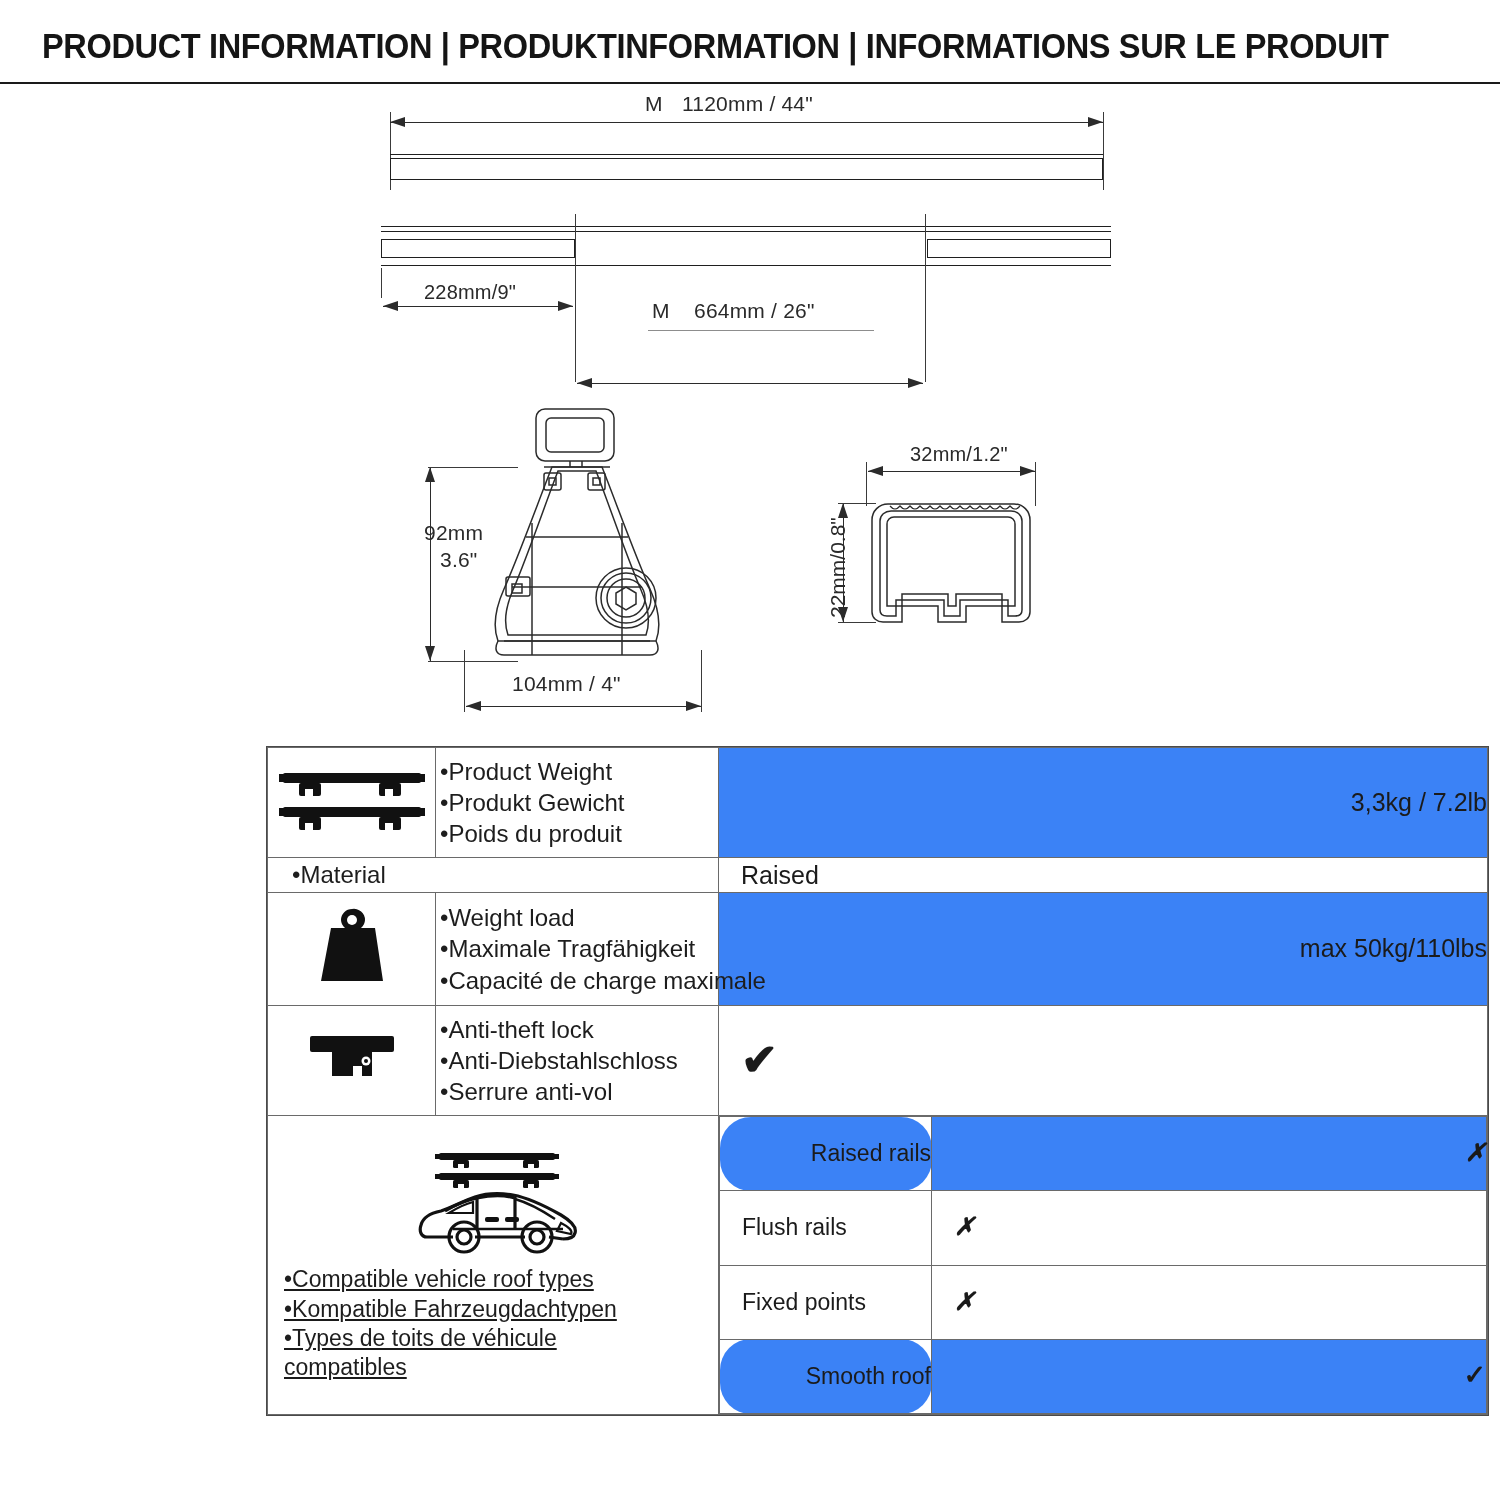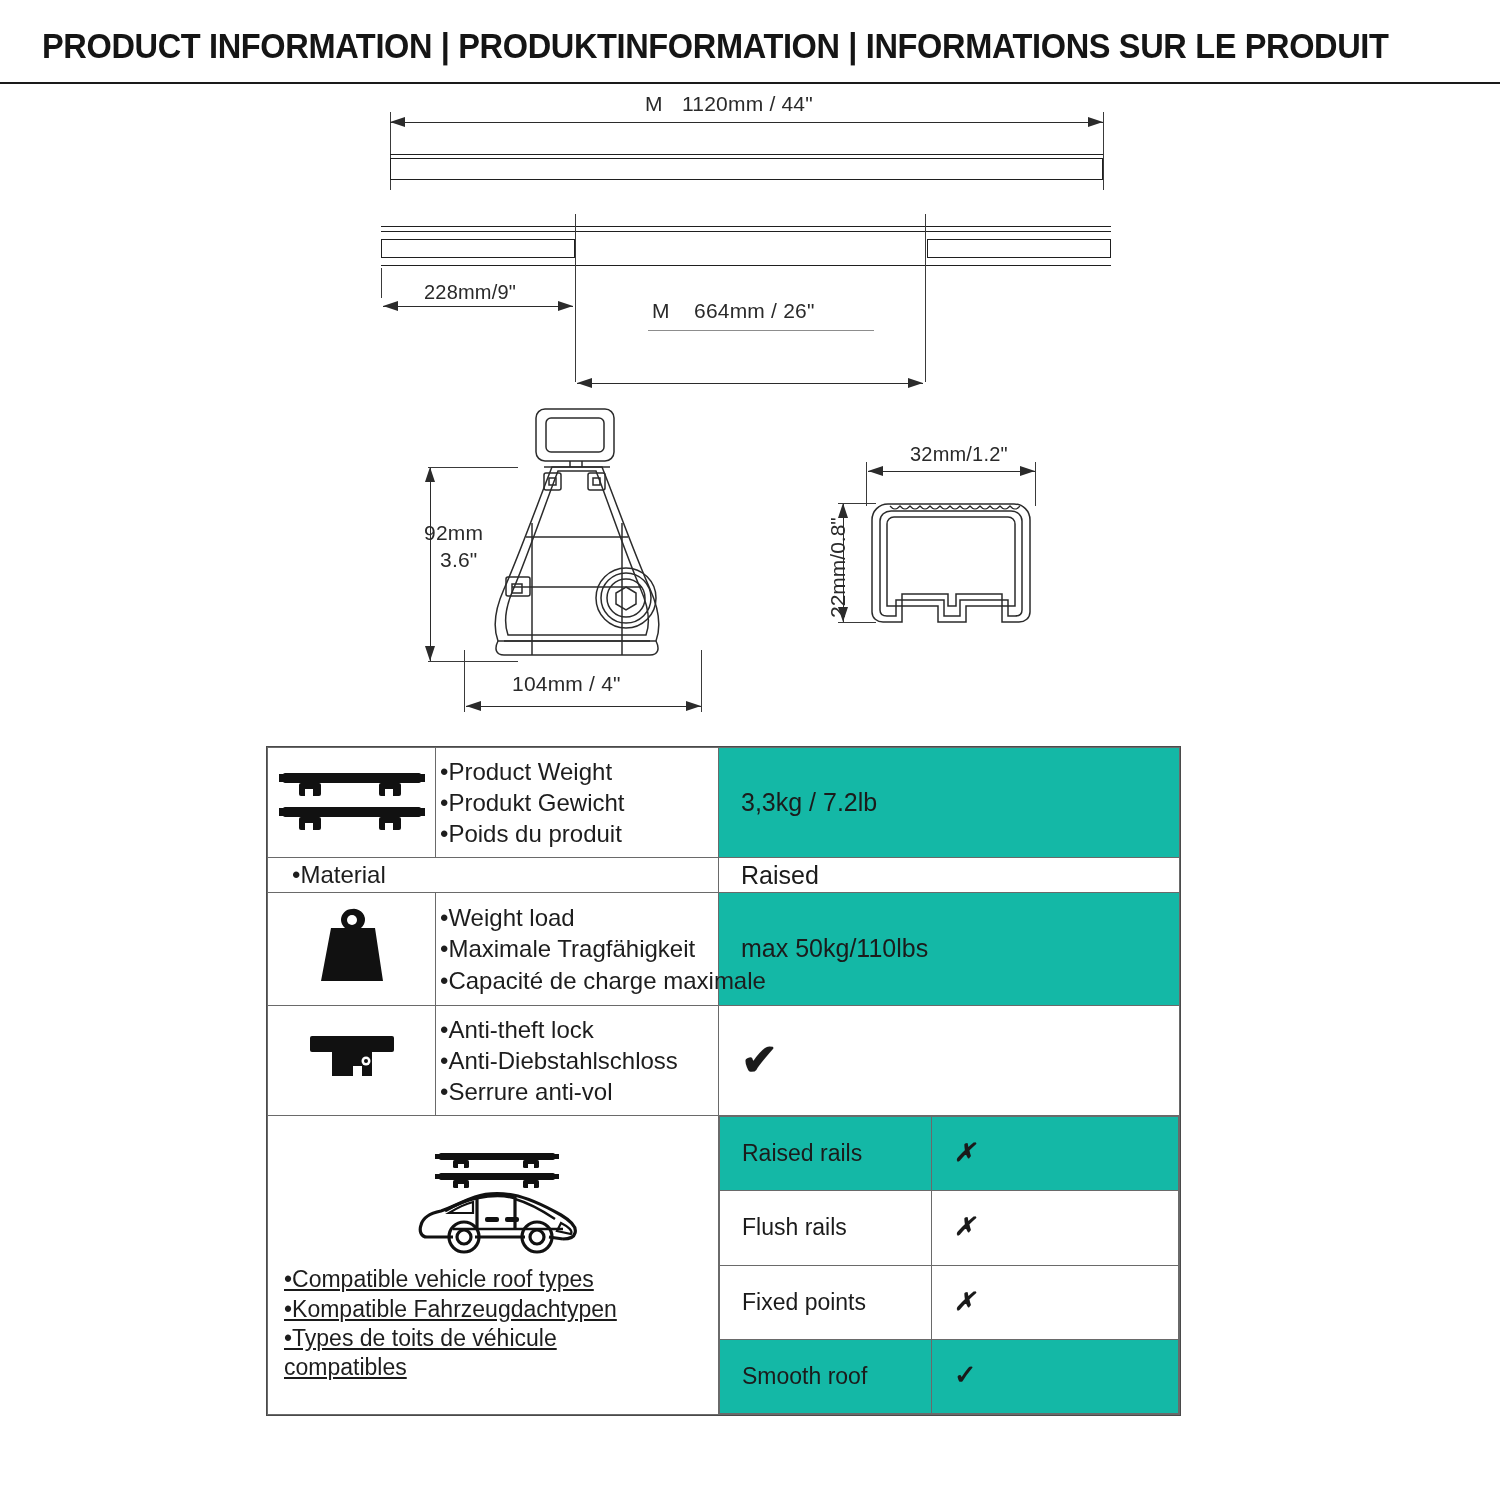--- a/index.html
+++ b/index.html
@@ -75,45 +75,45 @@
     transform: rotate(-90deg);
     white-space: nowrap;
     font-size: 21px;
     color: #2a2a2a;
   }
 
   
   #spec-table {
     position: absolute;
     left: 266px; top: 746px;
-    width: 915px; height: 670px;
+    width: 1223px; height: 670px;
     border: 1.6px solid #4a4a4a;
     border-collapse: collapse;
   }
   #spec-table table { width: 100%; height: 100%; border-collapse: collapse; table-layout: fixed; }
   #spec-table td { border: 1px solid #6a6a6a; vertical-align: middle; }
   .icon-cell { width: 168px; text-align: center; padding: 4px; }
   .label-cell { width: 283px; padding-left: 4px; }
   .value-cell { padding-left: 22px; font-size: 25px; color: #1b1b1b; }
-  .shaded { background: #14b8a6; }
+  .shaded { background: #3b82f6; text-align: right; }
   .lbl-list { font-size: 24px; line-height: 1.30; color: #1d1d1d; white-space: nowrap; }
   .lbl-list span { display: block; }
   .lbl-one { font-size: 24px; color: #1d1d1d; padding-left: 24px; }
 
   .tick { font-size: 44px; font-weight: bold; line-height: 1; display: inline-block; }
   .tick-sm { font-size: 27px; font-weight: bold; line-height: 1; }
   .cross-sm { font-size: 25px; font-weight: bold; line-height: 1; font-style: italic; }
 
   .roof-sub { width: 100%; height: 100%; border-collapse: collapse; table-layout: fixed; }
   .roof-sub td { border: 1px solid #7a7a7a; height: 25%; font-size: 23px; }
   .roof-sub td.name { width: 212px; padding-left: 22px; color: #1b1b1b; }
   .roof-sub td.mark { padding-left: 22px; }
   .roof-sub tr:first-child td { border-top: none; }
   .roof-sub tr:last-child td { border-bottom: none; }
-  .roof-sub td.name { border-left: none; }
+  .roof-sub td.name { border-left: none; border-radius: 31px; }
   .roof-sub td.mark { border-right: none; }
 
   .compat-wrap { padding: 6px 0 10px 16px; text-decoration: underline; }
   .compat-text { font-size: 23px; line-height: 1.28; color: #1d1d1d; }
 
   
   #logo {
     position: absolute; right: 36px; bottom: 28px;
     display: flex; align-items: flex-end;
     height: 62px;

